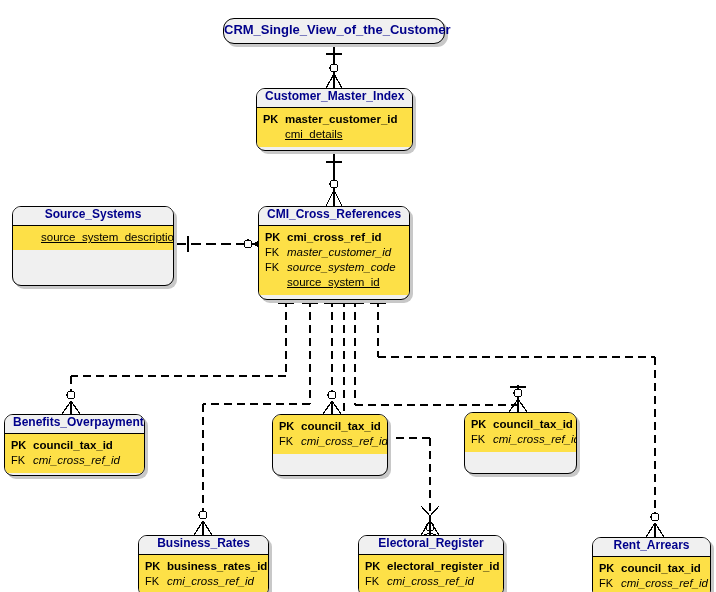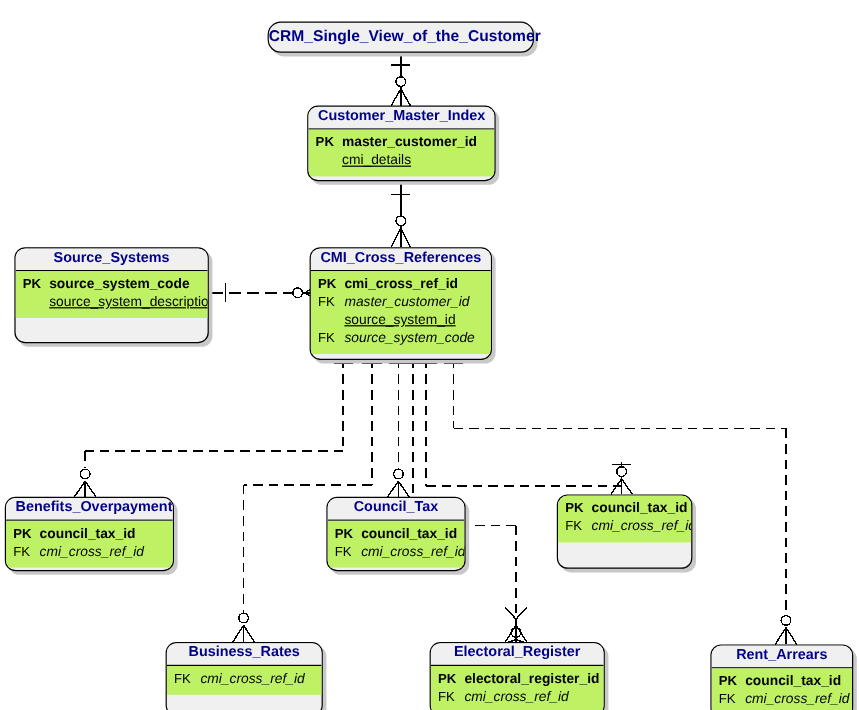--- a/index.html
+++ b/index.html
@@ -11,21 +11,21 @@
   .entity{position:absolute;box-sizing:border-box;
           border:1px solid #000000;border-radius:9px;
           background:#f0f0f0;
           box-shadow:3px 3px 0 0 #c8c8c8;
           overflow:hidden;}
   .entity .title{
       text-align:center;color:#00008b;font-weight:bold;font-size:12px;
       padding:0 8px 4px 8px;line-height:14px;
       border-bottom:1px solid #000000;
       background:#f0f0f0;white-space:nowrap;}
-  .entity .attrs{padding:4px 6px 5px 6px;background:#bef264;}
+  .entity .attrs{padding:4px 6px 5px 6px;background:#fde047;}
   .attr{display:block;font-size:11.5px;line-height:15px;color:#000000;white-space:nowrap;}
   .attr .key{display:inline-block;width:22px;font-weight:bold;font-size:11px;}
   .attr .key.fk{font-weight:normal;}
   .attr .nm{font-weight:bold;}
   .attr.fk .nm{font-weight:normal;font-style:italic;}
   .attr.plain .nm{font-weight:normal;text-decoration:underline;}
 
   .pill{position:absolute;box-sizing:border-box;
         border:1px solid #000000;border-radius:11px;
         background:#f0f0f0;box-shadow:3px 3px 0 0 #c8c8c8;
@@ -162,61 +162,60 @@
     <div class="title">Customer_Master_Index</div>
     <div class="attrs">
       <span class="attr"><span class="key">PK</span><span class="nm">master_customer_id</span></span>
       <span class="attr plain"><span class="key"></span><span class="nm">cmi_details</span></span>
     </div>
   </div>
 
   <div class="entity" style="left:12px;top:190px;width:162px;height:80px;">
     <div class="title">Source_Systems</div>
     <div class="attrs">
-      <span class="attr"><span class="key">PK</span><span class="nm">source_system_code</span></span>
       <span class="attr plain"><span class="key"></span><span class="nm">source_system_description</span></span>
     </div>
   </div>
 
   <div class="entity" style="left:258px;top:190px;width:152px;height:94px;">
     <div class="title">CMI_Cross_References</div>
     <div class="attrs">
       <span class="attr"><span class="key">PK</span><span class="nm">cmi_cross_ref_id</span></span>
       <span class="attr fk"><span class="key fk">FK</span><span class="nm">master_customer_id</span></span>
+      <span class="attr fk"><span class="key fk">FK</span><span class="nm">source_system_code</span></span>
       <span class="attr plain"><span class="key"></span><span class="nm">source_system_id</span></span>
-      <span class="attr fk"><span class="key fk">FK</span><span class="nm">source_system_code</span></span>
     </div>
   </div>
 
   <div class="entity" style="left:4px;top:398px;width:141px;height:62px;">
     <div class="title">Benefits_Overpayments</div>
     <div class="attrs">
       <span class="attr"><span class="key">PK</span><span class="nm">council_tax_id</span></span>
       <span class="attr fk"><span class="key fk">FK</span><span class="nm">cmi_cross_ref_id</span></span>
     </div>
   </div>
 
   <div class="entity" style="left:272px;top:398px;width:116px;height:62px;">
-    <div class="title">Council_Tax</div>
     <div class="attrs">
       <span class="attr"><span class="key">PK</span><span class="nm">council_tax_id</span></span>
       <span class="attr fk"><span class="key fk">FK</span><span class="nm">cmi_cross_ref_id</span></span>
     </div>
   </div>
 
   <div class="entity" style="left:464px;top:396px;width:113px;height:62px;">
     <div class="attrs">
       <span class="attr"><span class="key">PK</span><span class="nm">council_tax_id</span></span>
       <span class="attr fk"><span class="key fk">FK</span><span class="nm">cmi_cross_ref_id</span></span>
     </div>
   </div>
 
   <div class="entity" style="left:138px;top:519px;width:131px;height:62px;">
     <div class="title">Business_Rates</div>
     <div class="attrs">
+      <span class="attr"><span class="key">PK</span><span class="nm">business_rates_id</span></span>
       <span class="attr fk"><span class="key fk">FK</span><span class="nm">cmi_cross_ref_id</span></span>
     </div>
   </div>
 
   <div class="entity" style="left:358px;top:519px;width:146px;height:62px;">
     <div class="title">Electoral_Register</div>
     <div class="attrs">
       <span class="attr"><span class="key">PK</span><span class="nm">electoral_register_id</span></span>
       <span class="attr fk"><span class="key fk">FK</span><span class="nm">cmi_cross_ref_id</span></span>
     </div>

